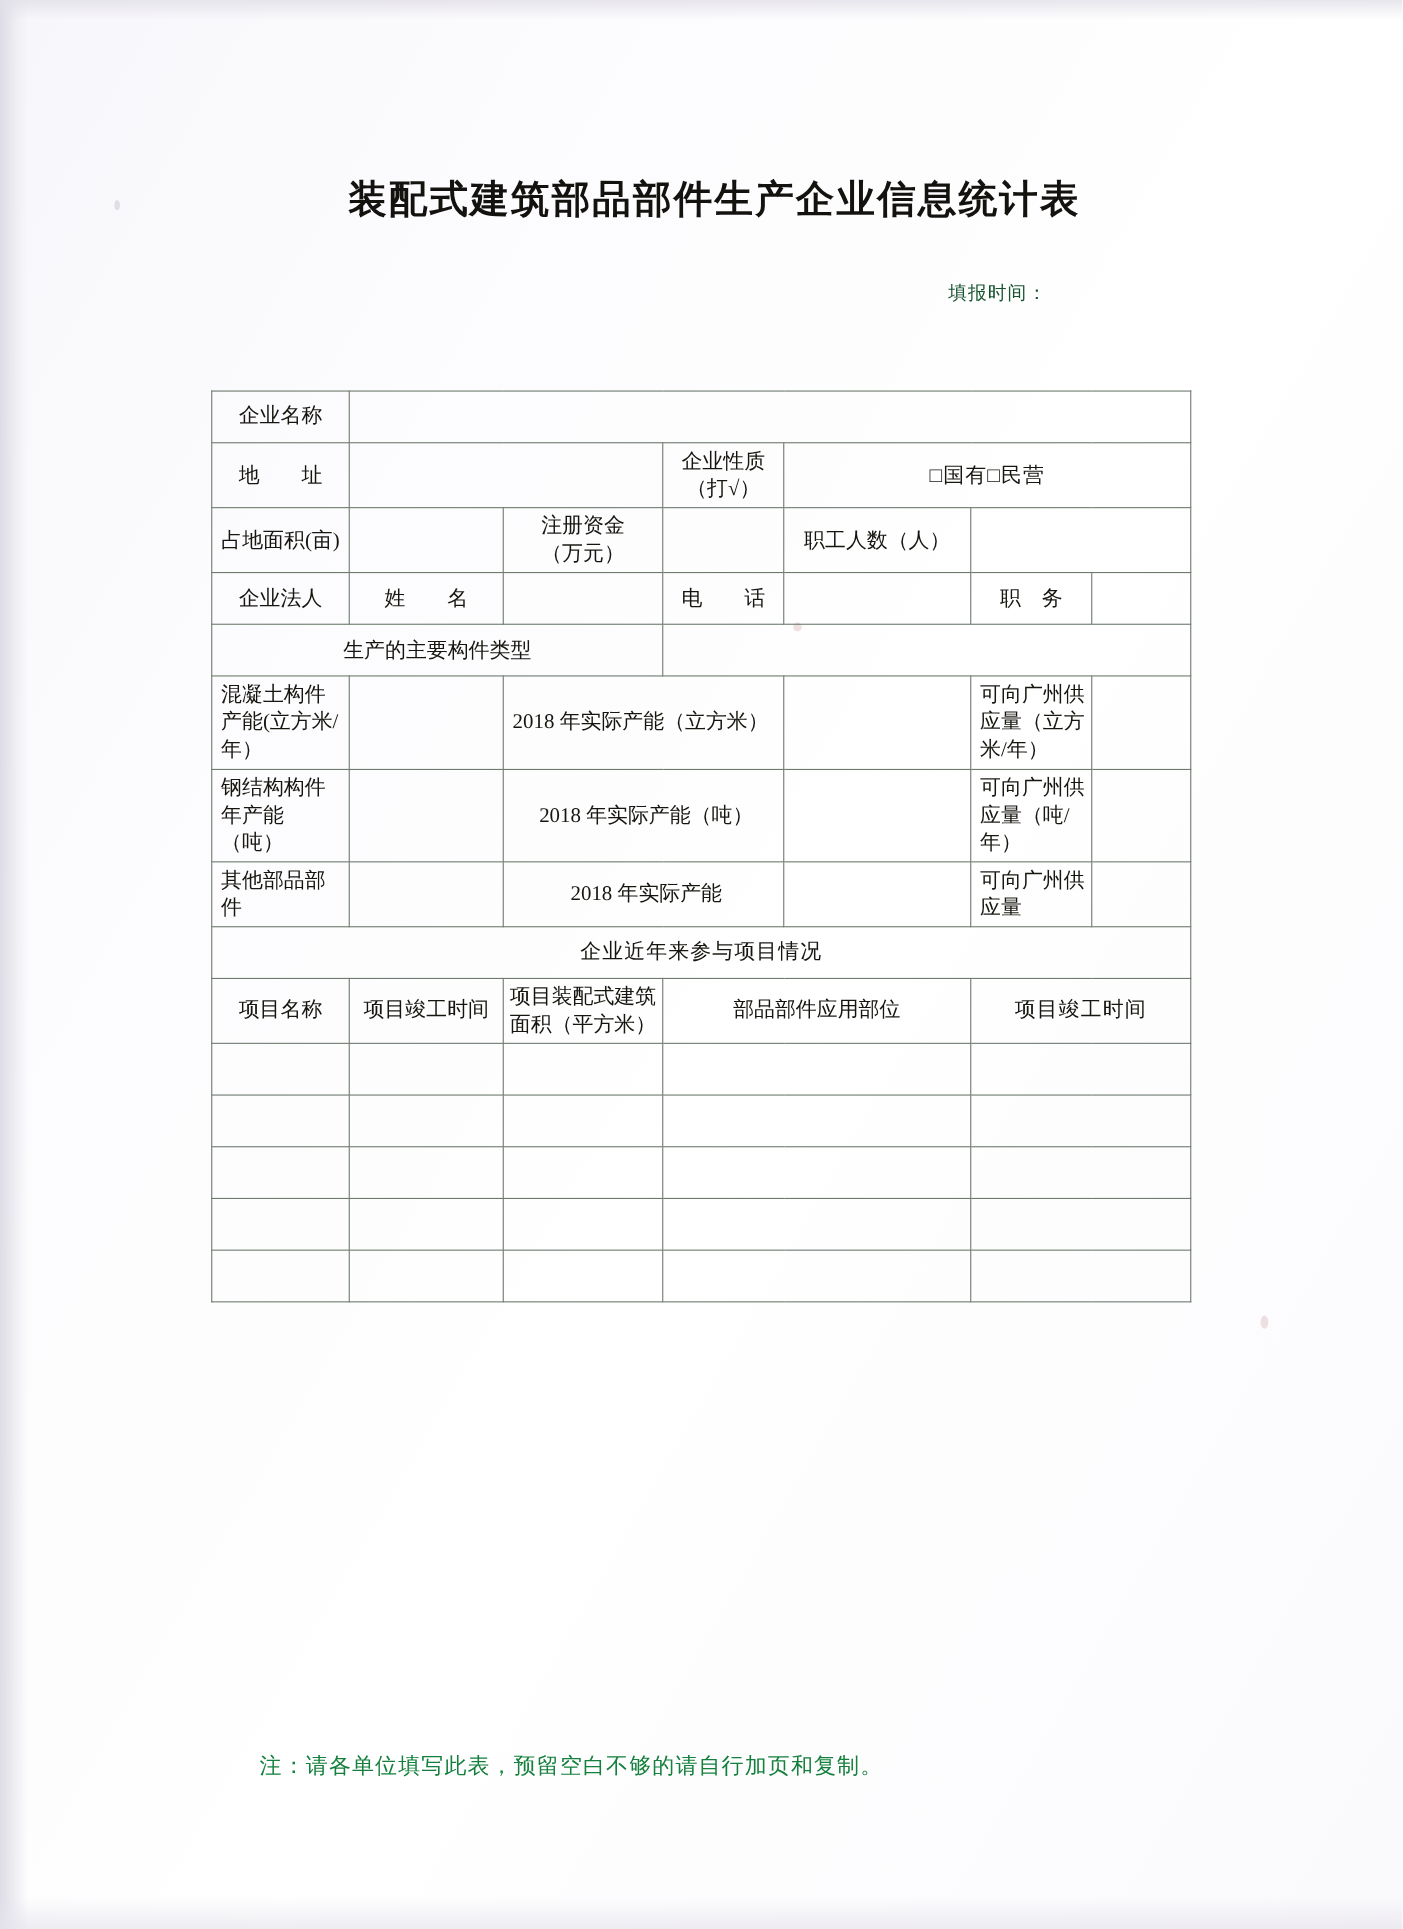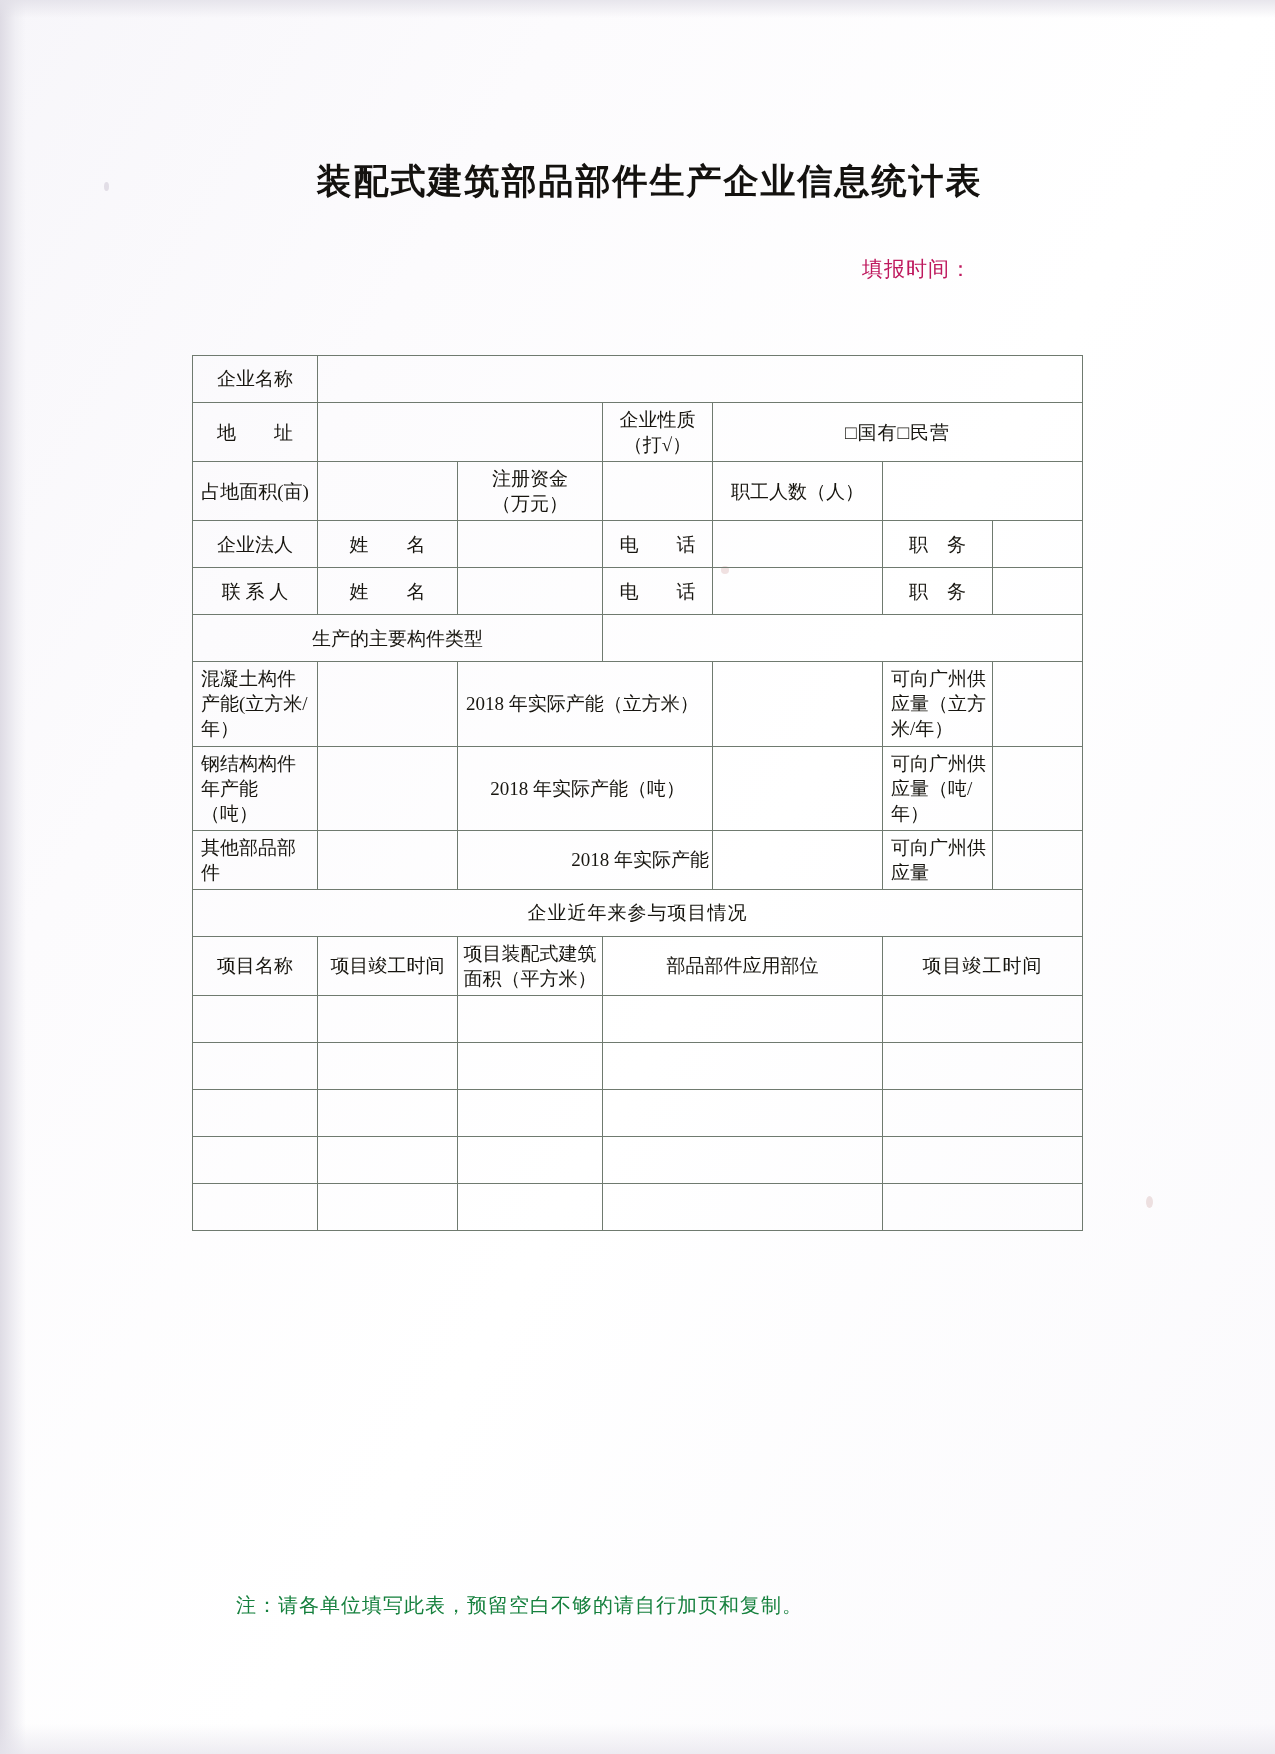--- a/index.html
+++ b/index.html
@@ -67,23 +67,23 @@
     font-weight: bold;
     font-size: 35px;
     letter-spacing: 2px;
     color: #14120f;
   }
 
   .report-date {
     position: absolute;
     top: 255px;
     left: 862px;
-    font-size: 21px;
-    letter-spacing: 1px;
-    color: #be185d;
+    font-size: 17px;
+    letter-spacing: 1px;
+    color: #14532d;
   }
 
   table.form {
     position: absolute;
     left: 192px;
     top: 355px;
     width: 890px;
     border-collapse: collapse;
     table-layout: fixed;
   }
@@ -185,29 +185,20 @@
       <tr>
         <td>企业法人</td>
         <td>姓　　名</td>
         <td class="blank"></td>
         <td>电　　话</td>
         <td class="blank"></td>
         <td>职　务</td>
         <td class="blank"></td>
       </tr>
 
-      <tr>
-        <td>联 系 人</td>
-        <td>姓　　名</td>
-        <td class="blank"></td>
-        <td>电　　话</td>
-        <td class="blank"></td>
-        <td>职　务</td>
-        <td class="blank"></td>
-      </tr>
 
       <tr>
         <td class="tall mid" colspan="3">生产的主要构件类型</td>
         <td class="tall blank" colspan="4"></td>
       </tr>
 
       <tr>
         <td class="tall" style="text-align:left;padding-left:8px;">混凝土构件产能(立方米/年）</td>
         <td class="tall blank"></td>
         <td class="tall" style="text-align:left;padding-left:8px;" colspan="2">2018 年实际产能（立方米）</td>
@@ -221,21 +212,21 @@
         <td class="tall blank"></td>
         <td class="tall" style="text-align:center;padding-left:8px;" colspan="2">2018 年实际产能（吨）</td>
         <td class="tall blank"></td>
         <td class="tall" style="text-align:left;padding-left:8px;">可向广州供应量（吨/年）</td>
         <td class="tall blank"></td>
       </tr>
 
       <tr>
         <td class="tall" style="text-align:left;padding-left:8px;">其他部品部件</td>
         <td class="tall blank"></td>
-        <td class="tall" style="text-align:right;padding-left:8px;" colspan="2">2018 年实际产能</td>
+        <td class="tall" style="text-align:center;padding-left:8px;" colspan="2">2018 年实际产能</td>
         <td class="tall blank"></td>
         <td class="tall" style="text-align:left;padding-left:8px;">可向广州供应量</td>
         <td class="tall blank"></td>
       </tr>
 
       <tr>
         <td class="tall section-title" colspan="7">企业近年来参与项目情况</td>
       </tr>
 
       <tr>

